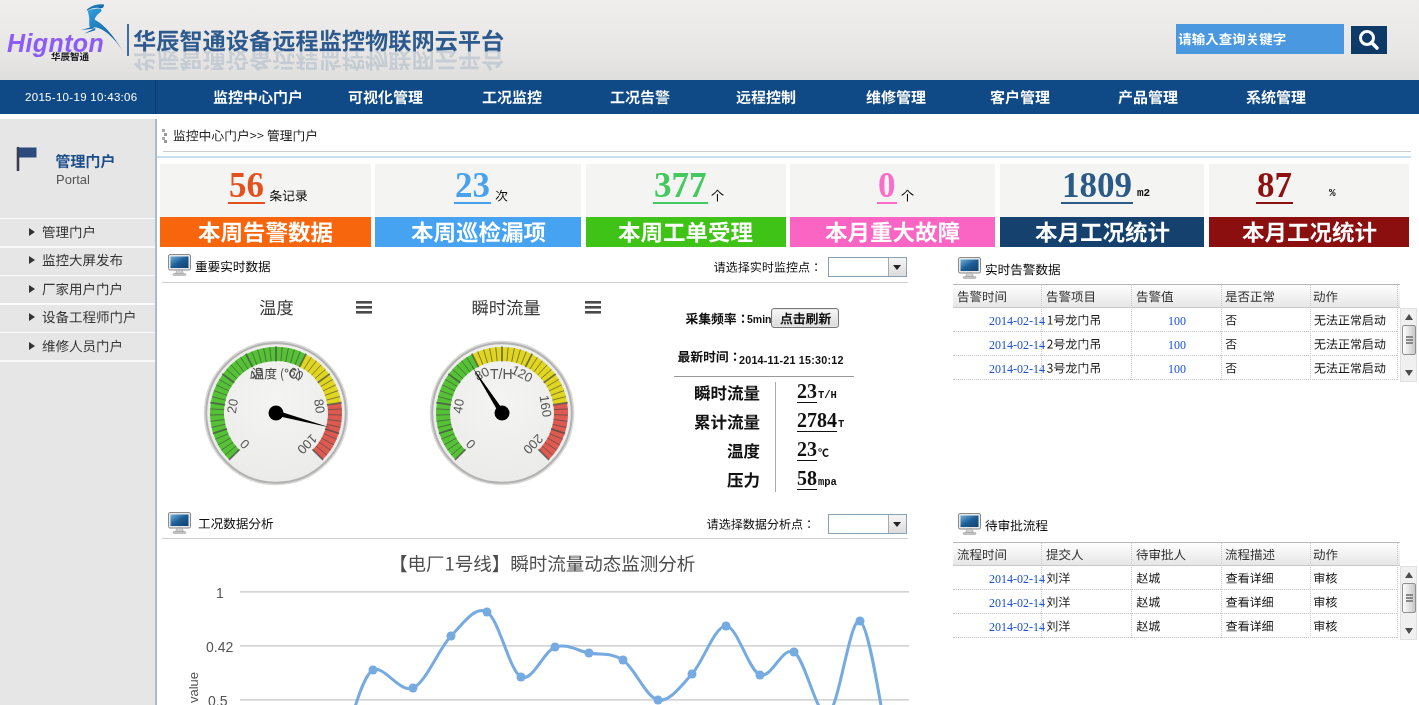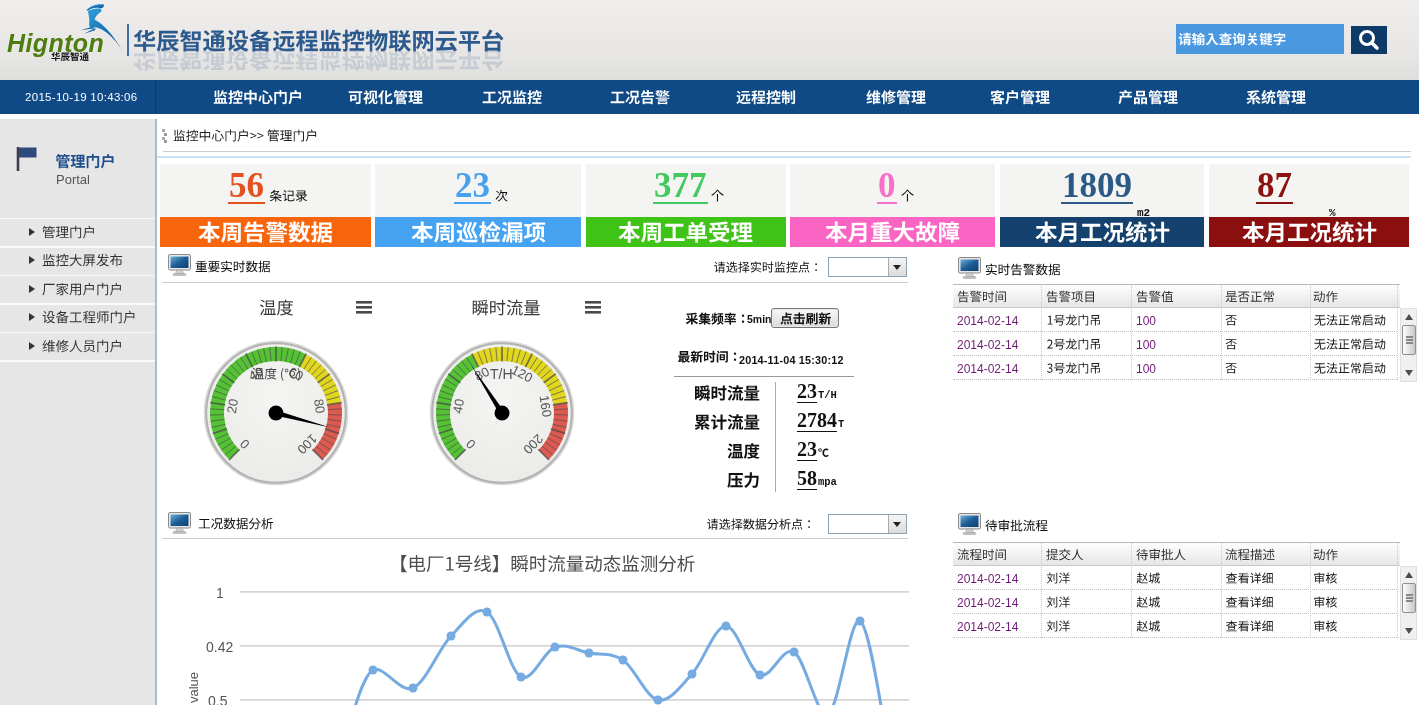--- a/index.html
+++ b/index.html
@@ -1,59 +1,59 @@
 <!DOCTYPE html>
 <html><head><meta charset="utf-8"><title>华辰智通设备远程监控物联网云平台</title>
 <style>
 * { margin:0; padding:0; box-sizing:border-box; }
 html,body { width:1419px; height:705px; overflow:hidden; background:#fff;
   font-family:"Liberation Sans", sans-serif; position:relative; }
 .t { position:absolute; overflow:visible; }
 .hdr { position:absolute; left:0; top:0; width:1419px; height:80px;
   background:linear-gradient(#efeeec,#e7e6e4 70%,#dededc); }
 .hignton { position:absolute; left:7px; top:29px; font-family:"Liberation Sans",sans-serif;
-  font-size:25px; font-weight:bold; font-style:italic; color:#4d7c0f; letter-spacing:0.4px; }
+  font-size:25px; font-weight:bold; font-style:italic; color:#8b5cf6; letter-spacing:0.4px; }
 .vsep { position:absolute; left:127px; top:24px; width:2px; height:32px; background:#3a6ea5; }
 .sinput { position:absolute; left:1176px; top:24px; width:168px; height:30px; background:#4a98df; }
 .sbtn { position:absolute; left:1351px; top:26px; width:36px; height:28px; background:#0e3a68; }
 .nav { position:absolute; left:0; top:80px; width:1419px; height:34px; background:#0f4a86; }
 .navline { position:absolute; left:155px; top:80px; width:1px; height:34px; background:#0c3b6b; }
 .ts { position:absolute; left:25px; top:91px; color:#fff; font-size:11.5px; font-family:"Liberation Sans",sans-serif; letter-spacing:0.3px;text-align:center; }
 .side { position:absolute; left:0; top:119px; width:155px; height:586px; background:#e6e6e6; }
 .sideborder { position:absolute; left:155px; top:119px; width:2px; height:586px; background:#a8bccb; }
 .portal { position:absolute; left:56px; top:172px; font-size:13px; color:#555; }
 .mline { position:absolute; left:0; width:155px; height:1.5px; background:#fafafa; }
 .arr { position:absolute; left:29px; width:0; height:0; border-left:6px solid #333; border-top:4.5px solid transparent; border-bottom:4.5px solid transparent; }
 .bcline { position:absolute; left:163px; top:151px; width:1248px; height:1px; background:#ccc; }
 .statstop { position:absolute; left:157px; top:155.5px; width:1254px; height:2px; background:#cadff0; }
 .scard { position:absolute; top:163.5px; height:53.5px; background:#f4f4f2; }
 .sbar { position:absolute; top:217px; height:30px; }
 .bignum { position:absolute; top:171px; font-family:"Liberation Serif",serif; font-size:35px; font-weight:bold;
   line-height:30px; border-bottom:2px solid; padding:0 1px 1px 1px; }
-.unit { position:absolute; top:187px; font-family:"Liberation Mono",monospace; font-size:11px; font-weight:bold; color:#111;margin-top:20px; }
+.unit { position:absolute; top:187px; font-family:"Liberation Mono",monospace; font-size:11px; font-weight:bold; color:#111; }
 .combo { position:absolute; width:79px; height:20px; background:#fff; border:1px solid #8aa0b4; }
 .combo::after { content:""; position:absolute; right:0; top:0; width:17px; height:18px; background:linear-gradient(#f5f5f5,#dcdcdc);
   border-left:1px solid #aaa; }
 .combo::before { content:""; position:absolute; right:4.8px; top:7.5px; z-index:2; width:0; height:0;
   border-top:5px solid #222; border-left:4px solid transparent; border-right:4px solid transparent; }
 .phline { position:absolute; left:162px; width:746px; height:1px; background:#ccc; }
 .gct { position:absolute; left:490px; top:366px; font-size:14px; color:#555; }
 .mono5 { position:absolute; left:747px; top:313px; font-size:10.5px; font-family:"Liberation Sans",sans-serif; font-weight:bold; color:#111; }
 .rbtn { position:absolute; left:771px; top:308px; width:68px; height:20px; background:linear-gradient(#f8f8f8,#dadada);
   border:1px solid #777; border-radius:3px; box-shadow:0 0 0 1px #e8e8e8 inset; }
 .mtime { position:absolute; left:739px; top:354px; font-size:10.8px; font-family:"Liberation Sans",sans-serif; font-weight:bold; color:#111; letter-spacing:0.2px; }
 .infoline { position:absolute; left:674px; top:375.5px; width:180px; height:1.5px; background:#9a9a9a; }
 .infovline { position:absolute; left:775px; top:382px; width:1px; height:110px; background:#aaa; }
 .ival { position:absolute; font-family:"Liberation Serif",serif; font-size:20px; font-weight:bold; color:#111;
   line-height:19px; border-bottom:1.8px solid #111; padding-bottom:0.5px; }
 .iunit { position:absolute; font-family:"Liberation Mono",monospace; font-size:10.5px; font-weight:bold; color:#111; }
 .thead { position:absolute; height:24px; background:linear-gradient(#fefefe,#e6e6e6); border-top:1.5px solid #b8b8b8; border-bottom:1px solid #c8c8c8; }
 .drow { position:absolute; height:1px; border-bottom:1.5px dotted #c0c0c0; }
 .vdot { position:absolute; width:1px; border-left:1.5px dotted #c8c8c8; }
-.dt { position:absolute; font-size:12px; line-height:12px; color:#701a75; font-family:Liberation Sans, sans-serif; }
+.dt { position:absolute; font-size:12px; line-height:12px; color:#1d4ed8; font-family:Liberation Serif, serif;margin-left:32px; }
 .sbtrack { position:absolute; width:17px; background:#f0f0f0; border:1px solid #e0e0e0; }
 .sbarrow { position:absolute; width:0; height:0; }
 .sbarrow.up { border-bottom:6px solid #4d4d4d; border-left:4.5px solid transparent; border-right:4.5px solid transparent; }
 .sbarrow.dn { border-top:6px solid #4d4d4d; border-left:4.5px solid transparent; border-right:4.5px solid transparent; }
 .sbthumb { position:absolute; width:14px; height:30px; background:linear-gradient(90deg,#fdfdfd,#c8c8c8); border:1px solid #909090; border-radius:2px; }
 .sbthumb::after { content:""; position:absolute; left:3px; top:10px; width:7px; height:1.5px; background:#888;
   box-shadow:0 3px 0 #888, 0 6px 0 #888; }
 .ax { position:absolute; font-size:14px; color:#555; }
 .axv { position:absolute; left:178px; top:680px; font-size:13px; color:#555; transform:rotate(-90deg); }
 </style></head>
@@ -481,21 +481,21 @@
     <path d="M10.1 -9C9.7 -8 8.9 -6.6 8.3 -5.8L9.6 -5.2C10.2 -6 11 -7.3 11.7 -8.4L10.1 -9ZM1.7 -7.8C2.2 -7.1 2.7 -6.1 2.8 -5.4L4.3 -6C4.1 -6.7 3.5 -7.6 3 -8.4L1.7 -7.8ZM10.6 -11C8.2 -10.6 4.3 -10.2 0.9 -10.1C1.1 -9.8 1.3 -9.1 1.3 -8.7C4.7 -8.8 8.8 -9 11.8 -9.6L10.6 -11ZM0.7 -5L0.7 -3.4L4.5 -3.4C3.4 -2.3 1.8 -1.2 0.3 -0.6C0.6 -0.3 1.2 0.4 1.4 0.8C3 0.1 4.4 -1.1 5.6 -2.4L5.6 1.1L7.3 1.1L7.3 -2.5C8.5 -1.2 10 0 11.5 0.7C11.8 0.3 12.3 -0.3 12.7 -0.7C11.2 -1.3 9.6 -2.3 8.5 -3.4L12.3 -3.4L12.3 -5L7.3 -5L7.3 -6.1L6.1 -6.1L7.4 -6.5C7.3 -7.2 6.9 -8.1 6.5 -8.8L5.1 -8.3C5.5 -7.6 5.8 -6.7 5.9 -6.1L5.6 -6.1L5.6 -5L0.7 -5ZM16.4 -11.1C15.8 -9.9 14.7 -8.6 13.3 -7.5C13.6 -7.3 14.1 -6.8 14.4 -6.5C14.6 -6.7 14.9 -6.9 15.1 -7.1L15.1 -3.6L18.7 -3.6L18.7 -3L13.6 -3L13.6 -1.8L17.5 -1.8C16.3 -1.1 14.7 -0.5 13.2 -0.2C13.5 0.1 14 0.7 14.2 1.1C15.7 0.6 17.4 -0.1 18.7 -1.1L18.7 1.2L20.2 1.2L20.2 -1.1C21.5 -0.2 23.2 0.6 24.7 1C24.9 0.6 25.4 0.1 25.7 -0.2C24.3 -0.5 22.7 -1.1 21.5 -1.8L25.4 -1.8L25.4 -3L20.2 -3L20.2 -3.6L25 -3.6L25 -4.7L20.6 -4.7L20.6 -5.3L24 -5.3L24 -6.3L20.6 -6.3L20.6 -6.9L24 -6.9L24 -7.9L20.6 -7.9L20.6 -8.4L24.6 -8.4L24.6 -9.6L20.7 -9.6C21 -10 21.2 -10.4 21.4 -10.8L19.7 -11C19.6 -10.6 19.4 -10.1 19.1 -9.6L17.3 -9.6C17.5 -10 17.8 -10.4 18 -10.8L16.4 -11.1ZM19.1 -6.9L19.1 -6.3L16.6 -6.3L16.6 -6.9L19.1 -6.9ZM19.1 -7.9L16.6 -7.9L16.6 -8.4L19.1 -8.4L19.1 -7.9ZM19.1 -5.3L19.1 -4.7L16.6 -4.7L16.6 -5.3L19.1 -5.3ZM27.4 -5.2C27.2 -4.3 26.8 -3.4 26.3 -2.7C26.6 -2.6 27.2 -2.2 27.4 -2C27.9 -2.7 28.4 -3.9 28.7 -5L27.4 -5.2ZM32.9 -7.9L32.9 -1.7L34.2 -1.7L34.2 -6.7L36.8 -6.7L36.8 -1.8L38.2 -1.8L38.2 -7.9L36 -7.9L36.4 -9L38.4 -9L38.4 -10.3L32.7 -10.3L32.7 -9L35 -9C34.9 -8.6 34.7 -8.2 34.6 -7.9L32.9 -7.9ZM34.9 -6.2C34.9 -2 34.9 -0.6 31.8 0.1C32.1 0.4 32.4 0.9 32.5 1.2C34.1 0.8 35 0.2 35.5 -0.8C36.3 -0.2 37.3 0.6 37.8 1.2L38.7 0.2C38.1 -0.3 37 -1.2 36.2 -1.7L35.7 -1.2C36.1 -2.3 36.2 -3.9 36.2 -6.2L34.9 -6.2ZM31.3 -5.1C31.1 -4.1 30.8 -3.3 30.3 -2.6L30.3 -5.8L32.6 -5.8L32.6 -7.2L30.6 -7.2L30.6 -8.4L32.3 -8.4L32.3 -9.7L30.6 -9.7L30.6 -11L29.2 -11L29.2 -7.2L28.4 -7.2L28.4 -9.9L27.2 -9.9L27.2 -7.2L26.4 -7.2L26.4 -5.8L28.9 -5.8L28.9 -1.9L29.8 -1.9C29 -1 27.9 -0.4 26.4 0C26.7 0.3 27 0.8 27.1 1.2C30.3 0.2 31.9 -1.5 32.6 -4.8L31.3 -5.1ZM49.7 -8.2C49.2 -7.7 48.5 -7 47.9 -6.5L49.1 -5.9C49.6 -6.3 50.4 -6.9 51.1 -7.5L49.7 -8.2ZM39.9 -7.2C40.6 -6.8 41.4 -6.2 41.8 -5.8L42.8 -6.6C43.3 -6.2 44 -5.8 44.4 -5.4L43.7 -4.6L43 -4.6L42.8 -5.6C41.6 -5.1 40.3 -4.6 39.5 -4.4L40.2 -3.1C40.9 -3.4 41.8 -3.8 42.6 -4.2L42.8 -3.3C44 -3.4 45.6 -3.5 47.2 -3.7C47.3 -3.4 47.4 -3.2 47.5 -3L48.7 -3.6C48.6 -3.8 48.4 -4.2 48.2 -4.5C49 -4 49.9 -3.5 50.3 -3.1L51.4 -4C50.8 -4.5 49.6 -5.2 48.7 -5.7L47.9 -5C47.7 -5.3 47.4 -5.7 47.2 -5.9L46.1 -5.5C46.3 -5.3 46.5 -5 46.6 -4.8L45.3 -4.7C46.1 -5.5 47 -6.4 47.7 -7.3L46.5 -7.8C46.2 -7.3 45.7 -6.8 45.3 -6.3L44.6 -6.8C45 -7.2 45.4 -7.7 45.9 -8.3L45.6 -8.4L51 -8.4L51 -9.8L46.3 -9.8L46.3 -11L44.7 -11L44.7 -9.8L40.1 -9.8L40.1 -8.4L44.3 -8.4C44.1 -8 43.9 -7.7 43.7 -7.4L43.4 -7.6L42.8 -6.8C42.3 -7.2 41.5 -7.7 40.9 -8.1L39.9 -7.2ZM39.6 -2.6L39.6 -1.2L44.7 -1.2L44.7 1.2L46.3 1.2L46.3 -1.2L51.4 -1.2L51.4 -2.6L46.3 -2.6L46.3 -3.4L44.7 -3.4L44.7 -2.6L39.6 -2.6ZM58.5 -6.7C59.2 -6.7 59.7 -7.2 59.7 -7.9C59.7 -8.6 59.2 -9.2 58.5 -9.2C57.8 -9.2 57.3 -8.6 57.3 -7.9C57.3 -7.2 57.8 -6.7 58.5 -6.7ZM58.5 -0.5C59.2 -0.5 59.7 -1 59.7 -1.7C59.7 -2.4 59.2 -3 58.5 -3C57.8 -3 57.3 -2.4 57.3 -1.7C57.3 -1 57.8 -0.5 58.5 -0.5Z" fill="#111111"></path>
   </svg>
 <div class="mono5">5min</div>
 <div class="rbtn"></div>
 <svg class="t " style="left:779.6px;top:309.6px" width="53" height="17" viewBox="0 -13.4 53 17.0">
     <path d="M3.4 -5.7L9.3 -5.7L9.3 -4L3.4 -4L3.4 -5.7ZM4.1 -1.6C4.2 -0.8 4.4 0.4 4.4 1.1L5.9 0.9C5.9 0.2 5.7 -0.9 5.5 -1.8L4.1 -1.6ZM6.7 -1.6C7.1 -0.8 7.5 0.3 7.6 1L9.1 0.6C8.9 -0.1 8.5 -1.1 8.1 -1.9L6.7 -1.6ZM9.3 -1.7C9.9 -0.8 10.6 0.3 10.9 1.1L12.4 0.5C12.1 -0.3 11.3 -1.4 10.7 -2.2L9.3 -1.7ZM2 -2.1C1.6 -1.2 1 -0.1 0.4 0.4L1.8 1.1C2.5 0.4 3.1 -0.7 3.5 -1.7L2 -2.1ZM2 -7.1L2 -2.6L10.9 -2.6L10.9 -7.1L7.1 -7.1L7.1 -8.3L11.7 -8.3L11.7 -9.7L7.1 -9.7L7.1 -10.9L5.6 -10.9L5.6 -7.1L2 -7.1ZM14.5 -3.8L14.5 0.6L22.3 0.6L22.3 1.2L23.9 1.2L23.9 -3.8L22.3 -3.8L22.3 -0.9L20.1 -0.9L20.1 -4.6L25 -4.6L25 -6.1L20.1 -6.1L20.1 -7.6L24.1 -7.6L24.1 -9.1L20.1 -9.1L20.1 -10.9L18.5 -10.9L18.5 -9.1L14.4 -9.1L14.4 -7.6L18.5 -7.6L18.5 -6.1L13.4 -6.1L13.4 -4.6L18.5 -4.6L18.5 -0.9L16.1 -0.9L16.1 -3.8L14.5 -3.8ZM33.6 -9.6L33.6 -2.2L35 -2.2L35 -9.6L33.6 -9.6ZM36.1 -10.6L36.1 -0.7C36.1 -0.5 36.1 -0.4 35.9 -0.4C35.6 -0.4 35 -0.4 34.3 -0.4C34.5 0 34.7 0.7 34.8 1.1C35.7 1.1 36.5 1.1 37 0.8C37.4 0.6 37.6 0.2 37.6 -0.7L37.6 -10.6L36.1 -10.6ZM29.8 -6.5L29.8 -5.4L28.1 -5.4L28.1 -6L28.1 -6.5L29.8 -6.5ZM26.7 -10.2L26.7 -6C26.7 -4.2 26.7 -1.7 25.8 0.1C26.1 0.2 26.8 0.6 27 0.9C27.6 -0.3 27.9 -2.1 28 -3.7L28 -0.2L29.1 -0.2L29.1 -4.1L29.8 -4.1L29.8 1.1L31.1 1.1L31.1 -4.1L31.8 -4.1L31.8 -1.6C31.8 -1.5 31.8 -1.4 31.7 -1.4C31.6 -1.4 31.4 -1.4 31.1 -1.4C31.3 -1.1 31.4 -0.6 31.5 -0.2C32 -0.2 32.4 -0.3 32.7 -0.5C33 -0.7 33 -1 33 -1.5L33 -5.4L31.1 -5.4L31.1 -6.5L32.9 -6.5L32.9 -10.2L26.7 -10.2ZM28.1 -8.8L31.5 -8.8L31.5 -7.8L28.1 -7.8L28.1 -8.8ZM49.5 -10.7C48.7 -10.3 47.4 -9.9 46.2 -9.6L45.3 -9.9L45.3 -5.4C45.3 -3.6 45.2 -1.4 43.7 0.1C44.1 0.3 44.6 0.8 44.8 1.2C46.5 -0.6 46.8 -3.3 46.8 -5.2L48.1 -5.2L48.1 1.1L49.6 1.1L49.6 -5.2L50.8 -5.2L50.8 -6.6L46.8 -6.6L46.8 -8.4C48.1 -8.7 49.6 -9.1 50.7 -9.6L49.5 -10.7ZM39.7 -8.2C39.9 -7.7 40.1 -7.2 40.1 -6.7L38.9 -6.7L38.9 -5.5L41.2 -5.5L41.2 -4.5L39 -4.5L39 -3.2L40.9 -3.2C40.3 -2.2 39.4 -1.3 38.6 -0.7C38.9 -0.5 39.4 0 39.6 0.3C40.2 -0.1 40.7 -0.7 41.2 -1.4L41.2 1.1L42.7 1.1L42.7 -1.6C43.1 -1.3 43.4 -0.9 43.6 -0.6L44.5 -1.7C44.3 -1.9 43.2 -2.8 42.7 -3.1L42.7 -3.2L44.8 -3.2L44.8 -4.5L42.7 -4.5L42.7 -5.5L45 -5.5L45 -6.7L43.6 -6.7C43.8 -7.1 44 -7.6 44.3 -8.2L43.5 -8.4L44.9 -8.4L44.9 -9.6L42.7 -9.6L42.7 -10.8L41.2 -10.8L41.2 -9.6L39.1 -9.6L39.1 -8.4L40.5 -8.4L39.7 -8.2ZM40.9 -8.4L42.9 -8.4C42.8 -7.9 42.6 -7.3 42.4 -6.9L43.3 -6.7L40.7 -6.7L41.4 -6.9C41.3 -7.3 41.2 -7.9 40.9 -8.4Z" fill="#111111"></path>
   </svg>
 <svg class="t " style="left:677.0px;top:348.4px" width="62" height="17" viewBox="0 -13.7 62 17.3">
     <path d="M3.7 -8.2L9.2 -8.2L9.2 -7.6L3.7 -7.6L3.7 -8.2ZM3.7 -9.6L9.2 -9.6L9.2 -9.1L3.7 -9.1L3.7 -9.6ZM2.2 -10.6L2.2 -6.6L10.8 -6.6L10.8 -10.6L2.2 -10.6ZM4.8 -4.9L4.8 -4.4L3.1 -4.4L3.1 -4.9L4.8 -4.9ZM0.6 -0.9L0.7 0.5L4.8 0.1L4.8 1.2L6.3 1.2L6.3 0.1C6.6 0.4 6.9 0.9 7 1.2C7.8 0.8 8.6 0.4 9.2 -0.1C9.9 0.5 10.7 0.9 11.7 1.2C11.9 0.8 12.3 0.2 12.6 -0.1C11.7 -0.3 10.9 -0.6 10.3 -1C11 -1.8 11.6 -2.9 11.9 -4.1L11 -4.5L10.7 -4.4L6.6 -4.4L6.6 -3.2L7.8 -3.2L7 -3C7.3 -2.3 7.7 -1.6 8.2 -1.1C7.6 -0.7 7 -0.3 6.3 -0.1L6.3 -4.9L12.3 -4.9L12.3 -6.1L0.7 -6.1L0.7 -4.9L1.7 -4.9L1.7 -0.9L0.6 -0.9ZM8.3 -3.2L10 -3.2C9.8 -2.8 9.5 -2.3 9.2 -2C8.8 -2.3 8.5 -2.8 8.3 -3.2ZM4.8 -3.3L4.8 -2.7L3.1 -2.7L3.1 -3.3L4.8 -3.3ZM4.8 -1.7L4.8 -1.2L3.1 -1L3.1 -1.7L4.8 -1.7ZM24.3 -10.9C23.5 -10.5 22.2 -10.1 21 -9.8L20 -10L20 -5.5C20 -3.7 19.9 -1.5 18.4 0.1C18.7 0.3 19.3 0.8 19.5 1.2C21.2 -0.6 21.5 -3.4 21.5 -5.3L22.8 -5.3L22.8 1.1L24.4 1.1L24.4 -5.3L25.6 -5.3L25.6 -6.7L21.5 -6.7L21.5 -8.6C22.9 -8.9 24.4 -9.3 25.5 -9.8L24.3 -10.9ZM14.3 -8.3C14.5 -7.9 14.7 -7.3 14.7 -6.9L13.5 -6.9L13.5 -5.6L15.9 -5.6L15.9 -4.6L13.6 -4.6L13.6 -3.3L15.6 -3.3C15 -2.3 14.1 -1.3 13.2 -0.8C13.5 -0.5 14 0 14.2 0.4C14.8 -0.1 15.4 -0.7 15.9 -1.5L15.9 1.1L17.4 1.1L17.4 -1.6C17.8 -1.3 18.1 -0.9 18.3 -0.6L19.2 -1.7C19 -2 17.8 -2.8 17.4 -3.1L17.4 -3.3L19.5 -3.3L19.5 -4.6L17.4 -4.6L17.4 -5.6L19.7 -5.6L19.7 -6.9L18.3 -6.9C18.5 -7.2 18.7 -7.8 19 -8.3L18.2 -8.5L19.6 -8.5L19.6 -9.8L17.4 -9.8L17.4 -10.9L15.9 -10.9L15.9 -9.8L13.7 -9.8L13.7 -8.5L15.2 -8.5L14.3 -8.3ZM15.6 -8.5L17.5 -8.5C17.4 -8 17.2 -7.4 17.1 -7L18 -6.9L15.3 -6.9L16 -7C16 -7.4 15.8 -8 15.6 -8.5ZM32 -5.6C32.6 -4.6 33.4 -3.3 33.8 -2.6L35.2 -3.4C34.8 -4.1 33.9 -5.3 33.3 -6.2L32 -5.6ZM29.9 -5L29.9 -2.6L28.3 -2.6L28.3 -5L29.9 -5ZM29.9 -6.4L28.3 -6.4L28.3 -8.6L29.9 -8.6L29.9 -6.4ZM26.9 -10L26.9 -0.2L28.3 -0.2L28.3 -1.2L31.3 -1.2L31.3 -10L26.9 -10ZM35.7 -11L35.7 -8.6L31.8 -8.6L31.8 -7.1L35.7 -7.1L35.7 -0.9C35.7 -0.7 35.6 -0.6 35.3 -0.6C35 -0.6 34.1 -0.6 33.2 -0.6C33.4 -0.2 33.6 0.5 33.7 1C35 1 35.9 0.9 36.5 0.7C37.1 0.4 37.3 0 37.3 -0.9L37.3 -7.1L38.6 -7.1L38.6 -8.6L37.3 -8.6L37.3 -11L35.7 -11ZM39.9 -7.9L39.9 1.1L41.5 1.1L41.5 -7.9L39.9 -7.9ZM40.1 -10.2C40.7 -9.6 41.4 -8.7 41.6 -8.2L43 -9C42.7 -9.6 41.9 -10.4 41.3 -11L40.1 -10.2ZM44.3 -3.7L46.8 -3.7L46.8 -2.4L44.3 -2.4L44.3 -3.7ZM44.3 -6.1L46.8 -6.1L46.8 -4.9L44.3 -4.9L44.3 -6.1ZM42.9 -7.4L42.9 -1.2L48.2 -1.2L48.2 -7.4L42.9 -7.4ZM43.4 -10.4L43.4 -8.9L49.6 -8.9L49.6 -0.5C49.6 -0.4 49.5 -0.3 49.4 -0.3C49.2 -0.3 48.7 -0.3 48.3 -0.3C48.5 0.1 48.7 0.7 48.8 1.1C49.6 1.1 50.2 1.1 50.6 0.8C51.1 0.6 51.2 0.2 51.2 -0.5L51.2 -10.4L43.4 -10.4ZM58.5 -6.7C59.2 -6.7 59.7 -7.2 59.7 -7.9C59.7 -8.6 59.2 -9.2 58.5 -9.2C57.8 -9.2 57.3 -8.6 57.3 -7.9C57.3 -7.2 57.8 -6.7 58.5 -6.7ZM58.5 -0.5C59.2 -0.5 59.7 -1 59.7 -1.7C59.7 -2.4 59.2 -3 58.5 -3C57.8 -3 57.3 -2.4 57.3 -1.7C57.3 -1 57.8 -0.5 58.5 -0.5Z" fill="#111111"></path>
   </svg>
-<div class="mtime">2014-11-04 15:30:12</div>
+<div class="mtime">2014-11-21 15:30:12</div>
 <div class="infoline"></div>
 <div class="infovline"></div>
 <svg class="t " style="left:693.7px;top:381.7px" width="68" height="22" viewBox="0 -17.3 68 21.9">
     <path d="M13 -7.3L13 -6.2L10.5 -6.2L10.6 -6.4L9.5 -6.6L9.3 -6.6L8.3 -6.6L8.5 -7.4L7.6 -7.6L7.6 -8.1L14 -8.1L14 -7.3L13 -7.3ZM13.6 -12.2C13.4 -11.5 12.8 -10.4 12.4 -9.8L12.7 -9.6L10.7 -9.6L11.9 -10.2C11.8 -10.7 11.4 -11.4 11.1 -12C12.7 -12.2 14.2 -12.4 15.4 -12.8L14.2 -14C12.3 -13.5 8.8 -13.1 5.9 -13C6.1 -12.7 6.3 -12 6.3 -11.6L7.7 -11.7L6.7 -11.2C7 -10.7 7.4 -10.1 7.5 -9.6L5.9 -9.6L5.9 -6.8L6.8 -6.8C6.4 -5.8 6 -4.8 5.4 -4.1L5.4 -13.2L1 -13.2L1 0.1L2.7 0.1L2.7 -1.3L5.4 -1.3L5.4 -2.9C5.6 -2.7 5.9 -2.5 6 -2.4C6.2 -2.6 6.4 -2.9 6.6 -3.1C7 -2.8 7.3 -2.5 7.5 -2.3C6.9 -1.2 6 -0.4 5 0.1C5.3 0.4 5.8 1.1 6 1.5C8.1 0.2 9.6 -1.9 10.3 -5.1L10.3 -4.7L10.7 -4.7L10.7 -2.5L9.6 -2.5L9.6 -0.9L13 -0.9L13 1.5L14.6 1.5L14.6 -0.9L16 -0.9L16 -2.5L14.6 -2.5L14.6 -4.7L15.8 -4.7L15.8 -6.2L14.6 -6.2L14.6 -6.8L15.7 -6.8L15.7 -9.6L13.9 -9.6C14.4 -10.2 14.8 -10.9 15.3 -11.6L13.6 -12.2ZM9.6 -11.5C9.9 -10.9 10.2 -10.1 10.3 -9.6L8.4 -9.6L9.1 -10C9 -10.5 8.6 -11.2 8.2 -11.7C9 -11.8 9.8 -11.8 10.6 -11.9L9.6 -11.5ZM8.7 -5.2C8.6 -4.6 8.4 -4.1 8.2 -3.6C7.9 -3.8 7.6 -4 7.3 -4.2C7.5 -4.6 7.7 -4.9 7.8 -5.2L8.7 -5.2ZM12.1 -4.7L13 -4.7L13 -2.5L12.1 -2.5L12.1 -4.7ZM3.7 -8.2L3.7 -6.5L2.7 -6.5L2.7 -8.2L3.7 -8.2ZM3.7 -9.8L2.7 -9.8L2.7 -11.5L3.7 -11.5L3.7 -9.8ZM3.7 -4.8L3.7 -3L2.7 -3L2.7 -4.8L3.7 -4.8ZM24.1 -7.1C24.9 -5.9 25.9 -4.2 26.4 -3.3L28.2 -4.3C27.6 -5.2 26.5 -6.8 25.7 -7.9L24.1 -7.1ZM21.4 -6.4L21.4 -3.3L19.4 -3.3L19.4 -6.4L21.4 -6.4ZM21.4 -8.1L19.4 -8.1L19.4 -11L21.4 -11L21.4 -8.1ZM17.6 -12.7L17.6 -0.3L19.4 -0.3L19.4 -1.6L23.3 -1.6L23.3 -12.7L17.6 -12.7ZM28.8 -13.9L28.8 -11L23.9 -11L23.9 -9L28.8 -9L28.8 -1.2C28.8 -0.8 28.7 -0.7 28.3 -0.7C28 -0.7 26.7 -0.7 25.6 -0.8C25.9 -0.2 26.2 0.7 26.3 1.2C27.9 1.2 29.1 1.2 29.8 0.9C30.6 0.6 30.8 0 30.8 -1.2L30.8 -9L32.5 -9L32.5 -11L30.8 -11L30.8 -13.9L28.8 -13.9ZM42.4 -5.9L42.4 0.8L44.2 0.8L44.2 -5.9L42.4 -5.9ZM39.7 -6L39.7 -4.5C39.7 -3.1 39.5 -1.2 37.6 0.1C38 0.4 38.7 1 39 1.4C41.2 -0.2 41.5 -2.6 41.5 -4.4L41.5 -6L39.7 -6ZM34.4 -12.5C35.5 -12 36.7 -11.3 37.4 -10.7L38.5 -12.3C37.8 -12.9 36.5 -13.5 35.5 -13.9L34.4 -12.5ZM33.5 -8C34.5 -7.6 35.8 -6.8 36.4 -6.3L37.6 -7.9C36.9 -8.4 35.5 -9.1 34.5 -9.5L33.5 -8ZM33.9 0L35.7 1.3C36.6 -0.4 37.6 -2.3 38.4 -4L36.9 -5.3C36 -3.3 34.8 -1.3 33.9 0ZM45.2 -6L45.2 -0.9C45.2 0.2 45.3 0.5 45.6 0.8C45.8 1.1 46.3 1.2 46.7 1.2C46.9 1.2 47.3 1.2 47.5 1.2C47.8 1.2 48.2 1.2 48.4 1C48.7 0.9 48.9 0.6 49 0.3C49.1 -0.1 49.2 -0.9 49.2 -1.7C48.8 -1.8 48.2 -2.1 47.9 -2.4C47.8 -1.7 47.8 -1.1 47.8 -0.8C47.8 -0.6 47.8 -0.4 47.7 -0.4C47.6 -0.3 47.6 -0.3 47.5 -0.3C47.4 -0.3 47.3 -0.3 47.2 -0.3C47.1 -0.3 47.1 -0.4 47 -0.4C47 -0.5 47 -0.6 47 -0.9L47 -6L45.2 -6ZM38.5 -8.3L38.7 -6.5C40.9 -6.5 43.9 -6.7 46.8 -6.9C47.1 -6.5 47.3 -6.1 47.5 -5.8L49.1 -6.7C48.6 -7.7 47.4 -9.2 46.3 -10.2L44.7 -9.4C45 -9.1 45.3 -8.8 45.6 -8.5L42.4 -8.4C42.8 -9 43.1 -9.6 43.5 -10.3L48.9 -10.3L48.9 -12L44.5 -12L44.5 -14L42.4 -14L42.4 -12L38.4 -12L38.4 -10.3L41.2 -10.3C41 -9.6 40.7 -8.9 40.4 -8.3L38.5 -8.3ZM54.3 -11L61.1 -11L61.1 -10.4L54.3 -10.4L54.3 -11ZM54.3 -12.5L61.1 -12.5L61.1 -11.9L54.3 -11.9L54.3 -12.5ZM52.4 -13.5L52.4 -9.4L63.1 -9.4L63.1 -13.5L52.4 -13.5ZM50.3 -8.9L50.3 -7.5L65.3 -7.5L65.3 -8.9L50.3 -8.9ZM53.9 -4.4L56.8 -4.4L56.8 -3.8L53.9 -3.8L53.9 -4.4ZM58.7 -4.4L61.6 -4.4L61.6 -3.8L58.7 -3.8L58.7 -4.4ZM53.9 -6L56.8 -6L56.8 -5.4L53.9 -5.4L53.9 -6ZM58.7 -6L61.6 -6L61.6 -5.4L58.7 -5.4L58.7 -6ZM50.2 -0.4L50.2 1.1L65.3 1.1L65.3 -0.4L58.7 -0.4L58.7 -1L63.8 -1L63.8 -2.2L58.7 -2.2L58.7 -2.8L63.5 -2.8L63.5 -7L52.1 -7L52.1 -2.8L56.8 -2.8L56.8 -2.2L51.7 -2.2L51.7 -1L56.8 -1L56.8 -0.4L50.2 -0.4Z" fill="#111111"></path>
   </svg>
 <div class="ival" style="left:797px;top:382px">23</div>
 <div class="iunit" style="left:818px;top:389px">T/H</div>
 <svg class="t " style="left:693.7px;top:410.7px" width="68" height="22" viewBox="0 -17.3 68 21.9">
     <path d="M10.2 -1C11.5 -0.3 13.2 0.7 14 1.4L15.5 0.3C14.6 -0.4 12.9 -1.4 11.6 -2L10.2 -1ZM4.4 -1.9C3.5 -1.1 2.1 -0.4 0.7 0.1C1.1 0.4 1.8 1.1 2.2 1.4C3.5 0.8 5.2 -0.2 6.2 -1.2L4.4 -1.9ZM4 -9.8L7.2 -9.8L7.2 -8.9L4 -8.9L4 -9.8ZM9.1 -9.8L12.5 -9.8L12.5 -8.9L9.1 -8.9L9.1 -9.8ZM4 -12L7.2 -12L7.2 -11.2L4 -11.2L4 -12ZM9.1 -12L12.5 -12L12.5 -11.2L9.1 -11.2L9.1 -12ZM2.1 -13.5L2.1 -7.4L5.9 -7.4C5.5 -7 5 -6.6 4.5 -6.3L3.5 -6.8L2.1 -5.8C3.1 -5.3 4.2 -4.6 5.1 -3.9L4.2 -3.5L1 -3.5L1.1 -1.9L7.2 -2L7.2 1.5L9.2 1.5L9.2 -2.1L13.5 -2.2C13.8 -2 14 -1.7 14.2 -1.5L15.8 -2.5C14.9 -3.4 13.2 -4.5 11.9 -5.3L10.5 -4.4C10.9 -4.2 11.3 -3.9 11.7 -3.6L7.3 -3.5C9 -4.4 10.7 -5.4 12.1 -6.4L10.4 -7.3C9.5 -6.6 8.2 -5.7 6.8 -4.9C6.5 -5.1 6.2 -5.3 5.9 -5.5C6.7 -6 7.6 -6.7 8.4 -7.3L8.3 -7.4L14.5 -7.4L14.5 -13.5L2.1 -13.5ZM18.4 -12.6C19.3 -11.8 20.6 -10.7 21.1 -10L22.5 -11.4C21.9 -12.1 20.6 -13.2 19.7 -13.9L18.4 -12.6ZM17.1 -8.9L17.1 -7L19.5 -7L19.5 -2C19.5 -1.2 19 -0.7 18.6 -0.4C19 0 19.5 0.9 19.6 1.4C19.9 1 20.5 0.5 23.9 -1.9C23.7 -2.3 23.3 -3.2 23.2 -3.7L21.5 -2.5L21.5 -8.9L17.1 -8.9ZM26.5 -13.9L26.5 -8.8L22.6 -8.8L22.6 -6.7L26.5 -6.7L26.5 1.5L28.6 1.5L28.6 -6.7L32.5 -6.7L32.5 -8.8L28.6 -8.8L28.6 -13.9L26.5 -13.9ZM42.4 -5.9L42.4 0.8L44.2 0.8L44.2 -5.9L42.4 -5.9ZM39.7 -6L39.7 -4.5C39.7 -3.1 39.5 -1.2 37.6 0.1C38 0.4 38.7 1 39 1.4C41.2 -0.2 41.5 -2.6 41.5 -4.4L41.5 -6L39.7 -6ZM34.4 -12.5C35.5 -12 36.7 -11.3 37.4 -10.7L38.5 -12.3C37.8 -12.9 36.5 -13.5 35.5 -13.9L34.4 -12.5ZM33.5 -8C34.5 -7.6 35.8 -6.8 36.4 -6.3L37.6 -7.9C36.9 -8.4 35.5 -9.1 34.5 -9.5L33.5 -8ZM33.9 0L35.7 1.3C36.6 -0.4 37.6 -2.3 38.4 -4L36.9 -5.3C36 -3.3 34.8 -1.3 33.9 0ZM45.2 -6L45.2 -0.9C45.2 0.2 45.3 0.5 45.6 0.8C45.8 1.1 46.3 1.2 46.7 1.2C46.9 1.2 47.3 1.2 47.5 1.2C47.8 1.2 48.2 1.2 48.4 1C48.7 0.9 48.9 0.6 49 0.3C49.1 -0.1 49.2 -0.9 49.2 -1.7C48.8 -1.8 48.2 -2.1 47.9 -2.4C47.8 -1.7 47.8 -1.1 47.8 -0.8C47.8 -0.6 47.8 -0.4 47.7 -0.4C47.6 -0.3 47.6 -0.3 47.5 -0.3C47.4 -0.3 47.3 -0.3 47.2 -0.3C47.1 -0.3 47.1 -0.4 47 -0.4C47 -0.5 47 -0.6 47 -0.9L47 -6L45.2 -6ZM38.5 -8.3L38.7 -6.5C40.9 -6.5 43.9 -6.7 46.8 -6.9C47.1 -6.5 47.3 -6.1 47.5 -5.8L49.1 -6.7C48.6 -7.7 47.4 -9.2 46.3 -10.2L44.7 -9.4C45 -9.1 45.3 -8.8 45.6 -8.5L42.4 -8.4C42.8 -9 43.1 -9.6 43.5 -10.3L48.9 -10.3L48.9 -12L44.5 -12L44.5 -14L42.4 -14L42.4 -12L38.4 -12L38.4 -10.3L41.2 -10.3C41 -9.6 40.7 -8.9 40.4 -8.3L38.5 -8.3ZM54.3 -11L61.1 -11L61.1 -10.4L54.3 -10.4L54.3 -11ZM54.3 -12.5L61.1 -12.5L61.1 -11.9L54.3 -11.9L54.3 -12.5ZM52.4 -13.5L52.4 -9.4L63.1 -9.4L63.1 -13.5L52.4 -13.5ZM50.3 -8.9L50.3 -7.5L65.3 -7.5L65.3 -8.9L50.3 -8.9ZM53.9 -4.4L56.8 -4.4L56.8 -3.8L53.9 -3.8L53.9 -4.4ZM58.7 -4.4L61.6 -4.4L61.6 -3.8L58.7 -3.8L58.7 -4.4ZM53.9 -6L56.8 -6L56.8 -5.4L53.9 -5.4L53.9 -6ZM58.7 -6L61.6 -6L61.6 -5.4L58.7 -5.4L58.7 -6ZM50.2 -0.4L50.2 1.1L65.3 1.1L65.3 -0.4L58.7 -0.4L58.7 -1L63.8 -1L63.8 -2.2L58.7 -2.2L58.7 -2.8L63.5 -2.8L63.5 -7L52.1 -7L52.1 -2.8L56.8 -2.8L56.8 -2.2L51.7 -2.2L51.7 -1L56.8 -1L56.8 -0.4L50.2 -0.4Z" fill="#111111"></path>
   </svg>

